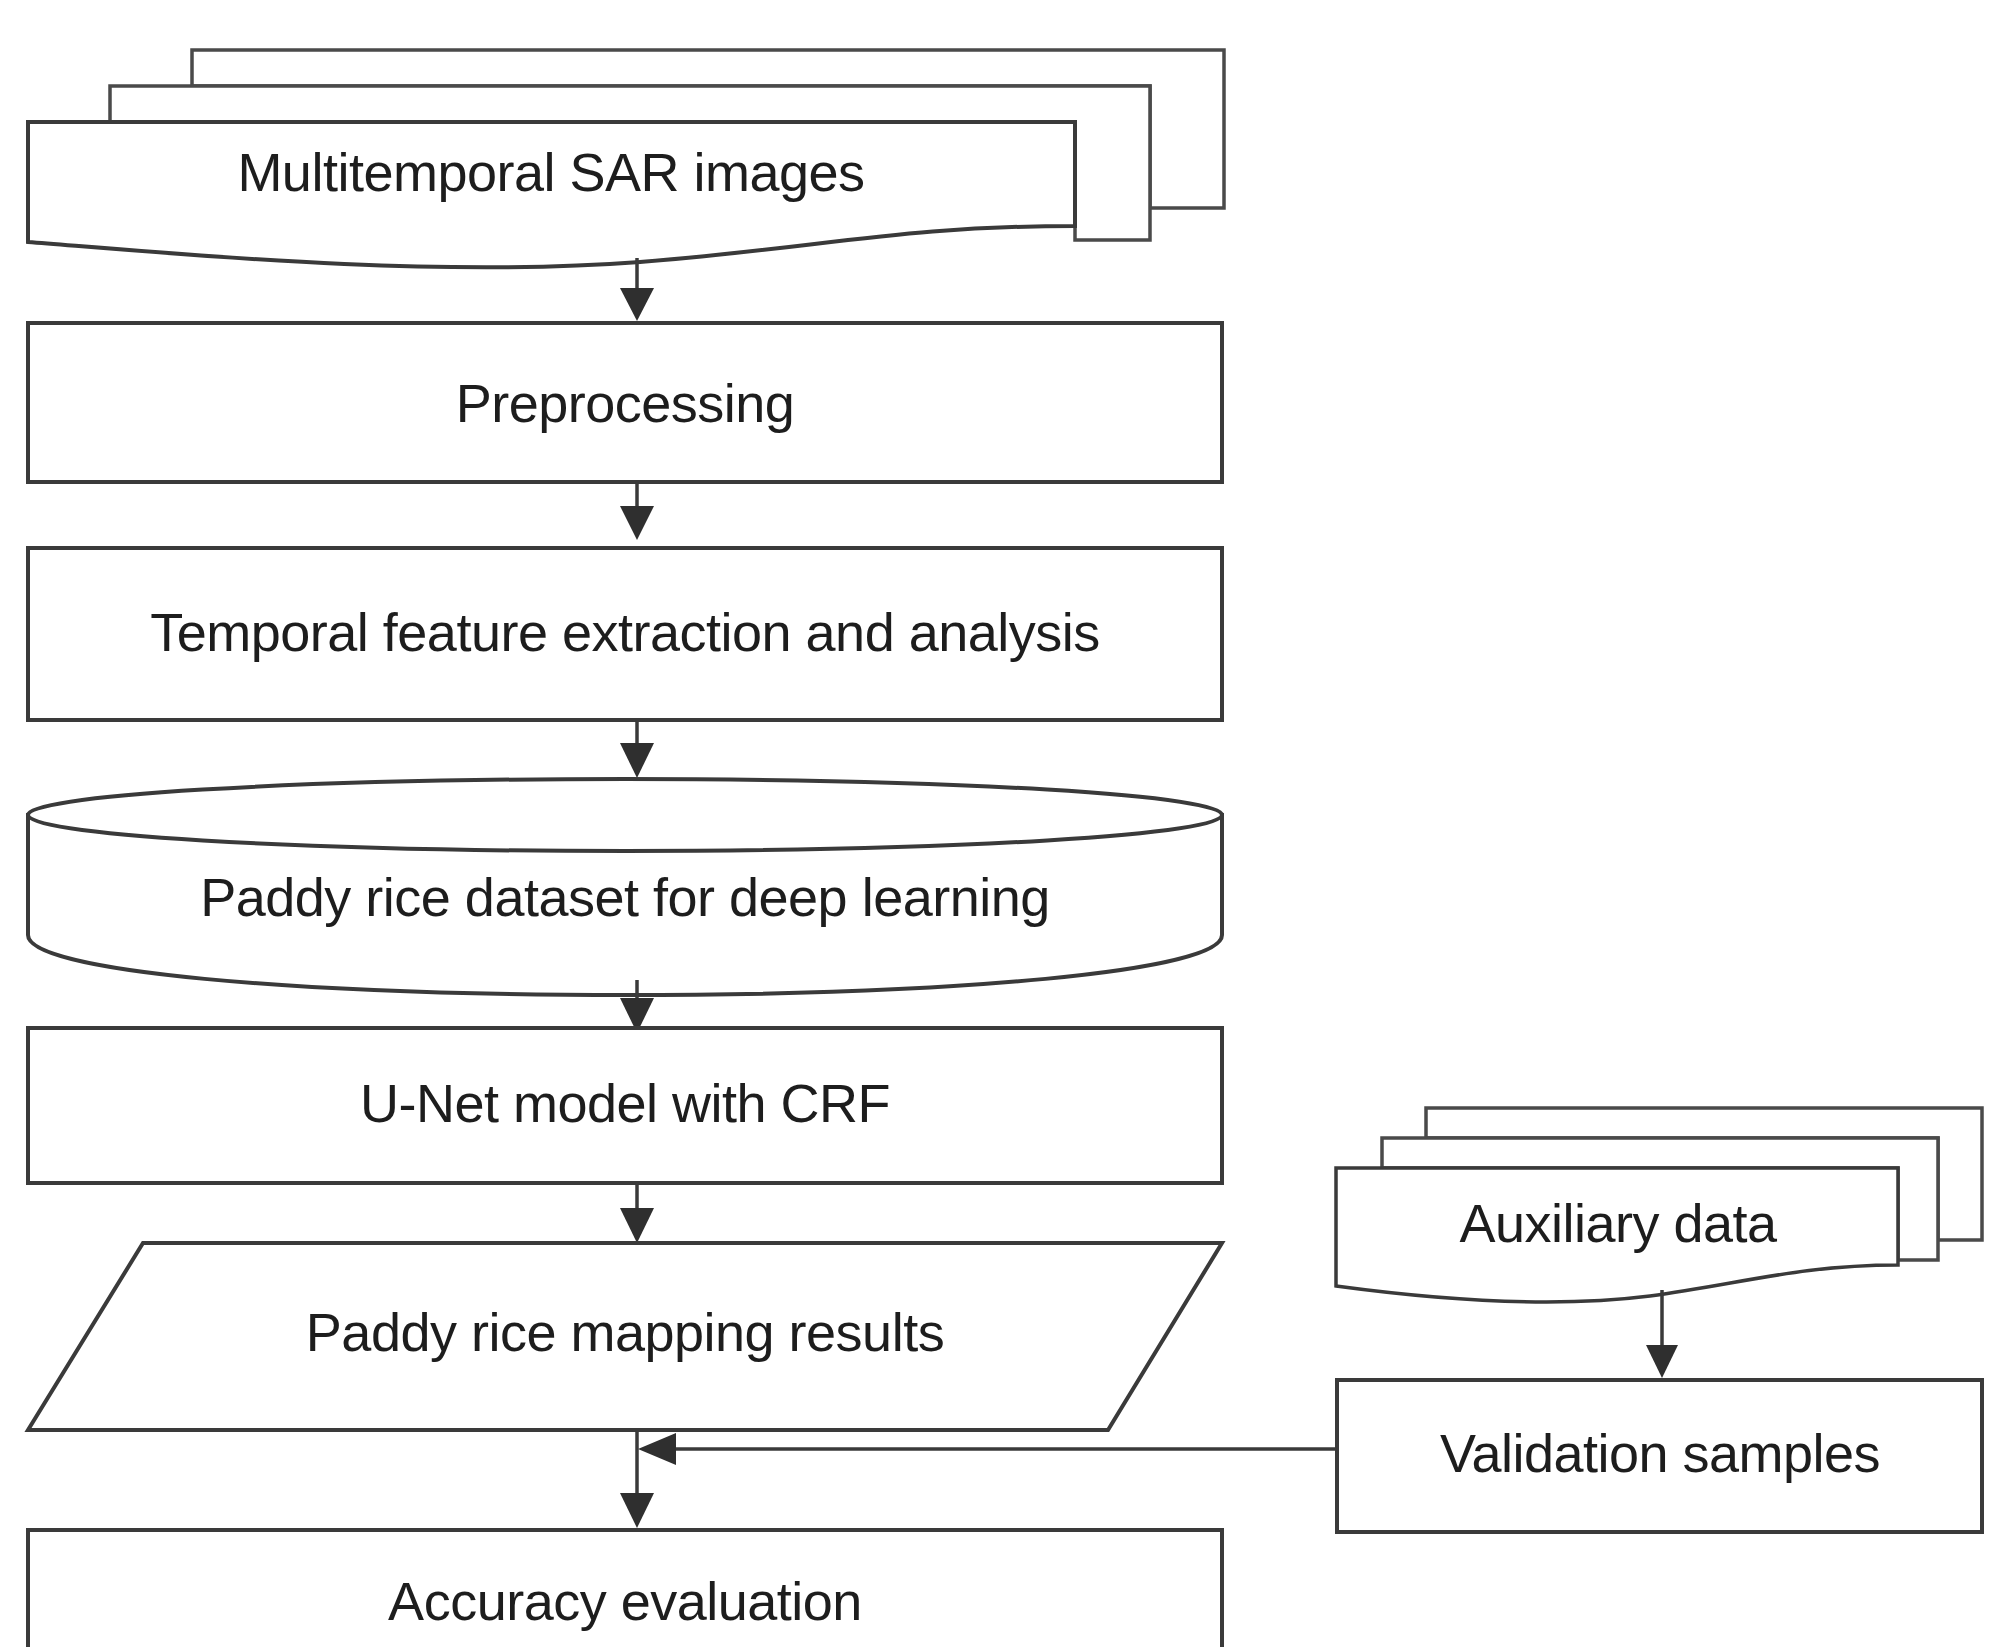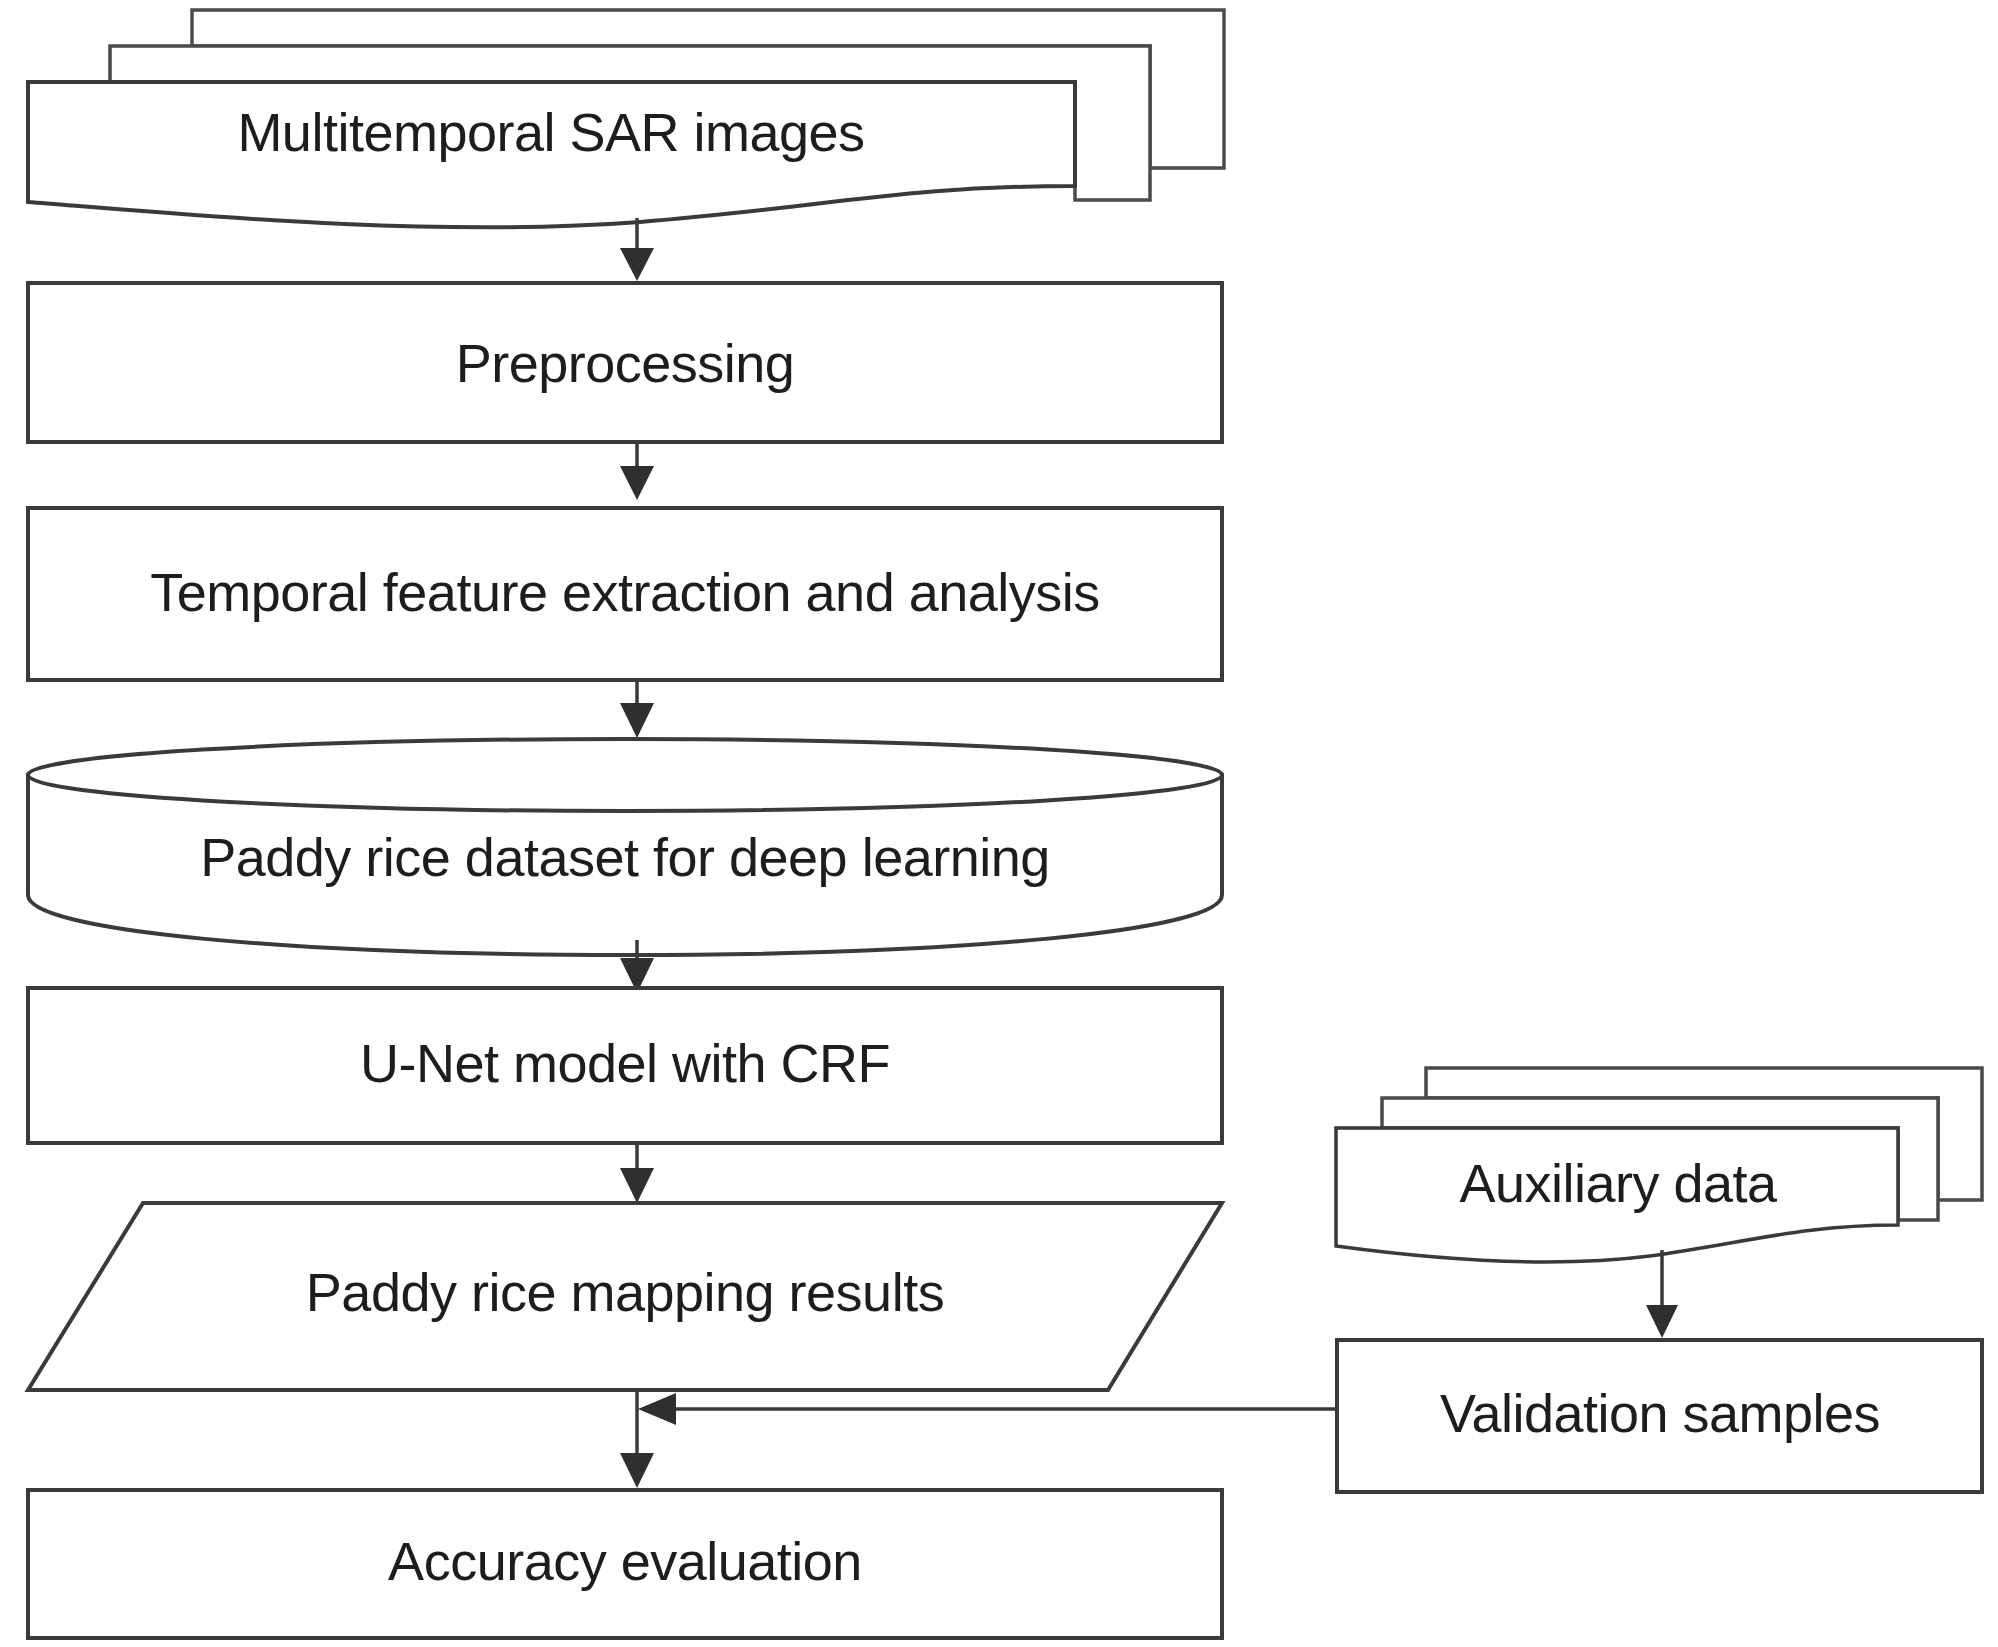--- a/index.html
+++ b/index.html
@@ -10,20 +10,21 @@
   body {
     width: 1998px;
     height: 1647px;
     font-family: "Liberation Sans", sans-serif;
     overflow: hidden;
   }
   #flow-root {
     position: relative;
     width: 1998px;
     height: 1430px;
+    margin-top: 40px;
   }
   svg#flow-svg {
     position: absolute;
     top: 0;
     left: 0;
     width: 1998px;
     height: 1647px;
     display: block;
   }
   .shape-outline {

